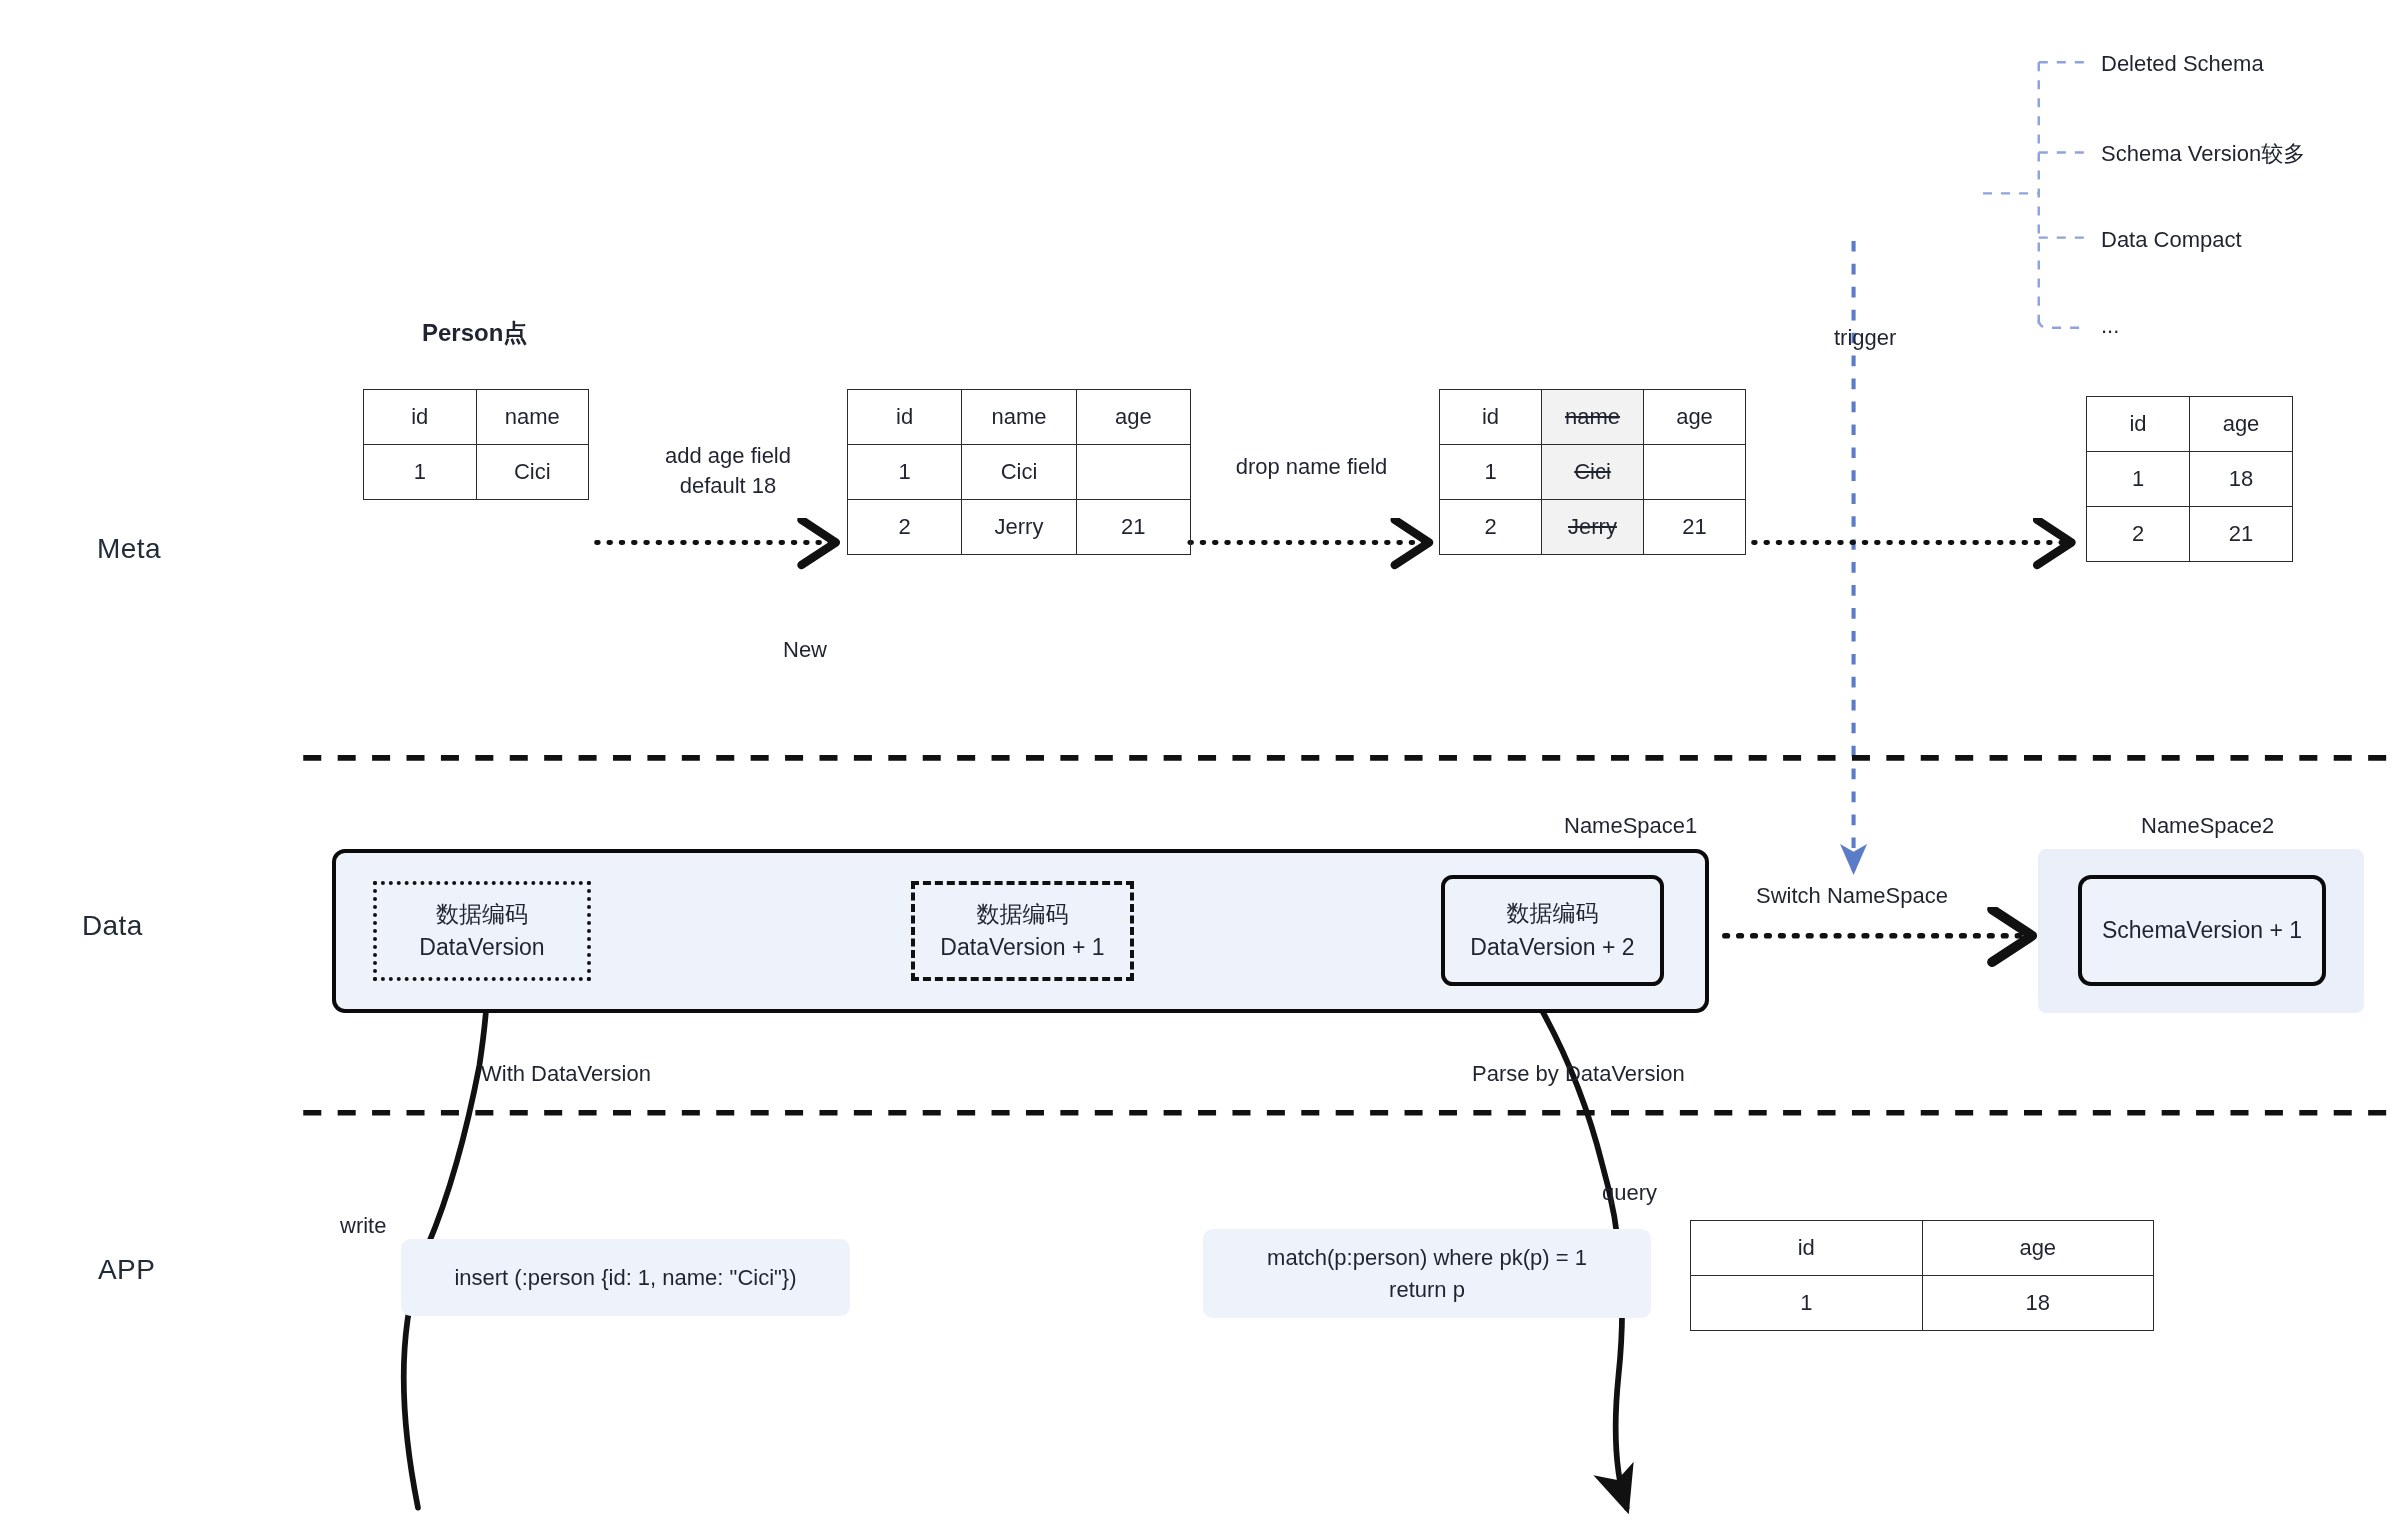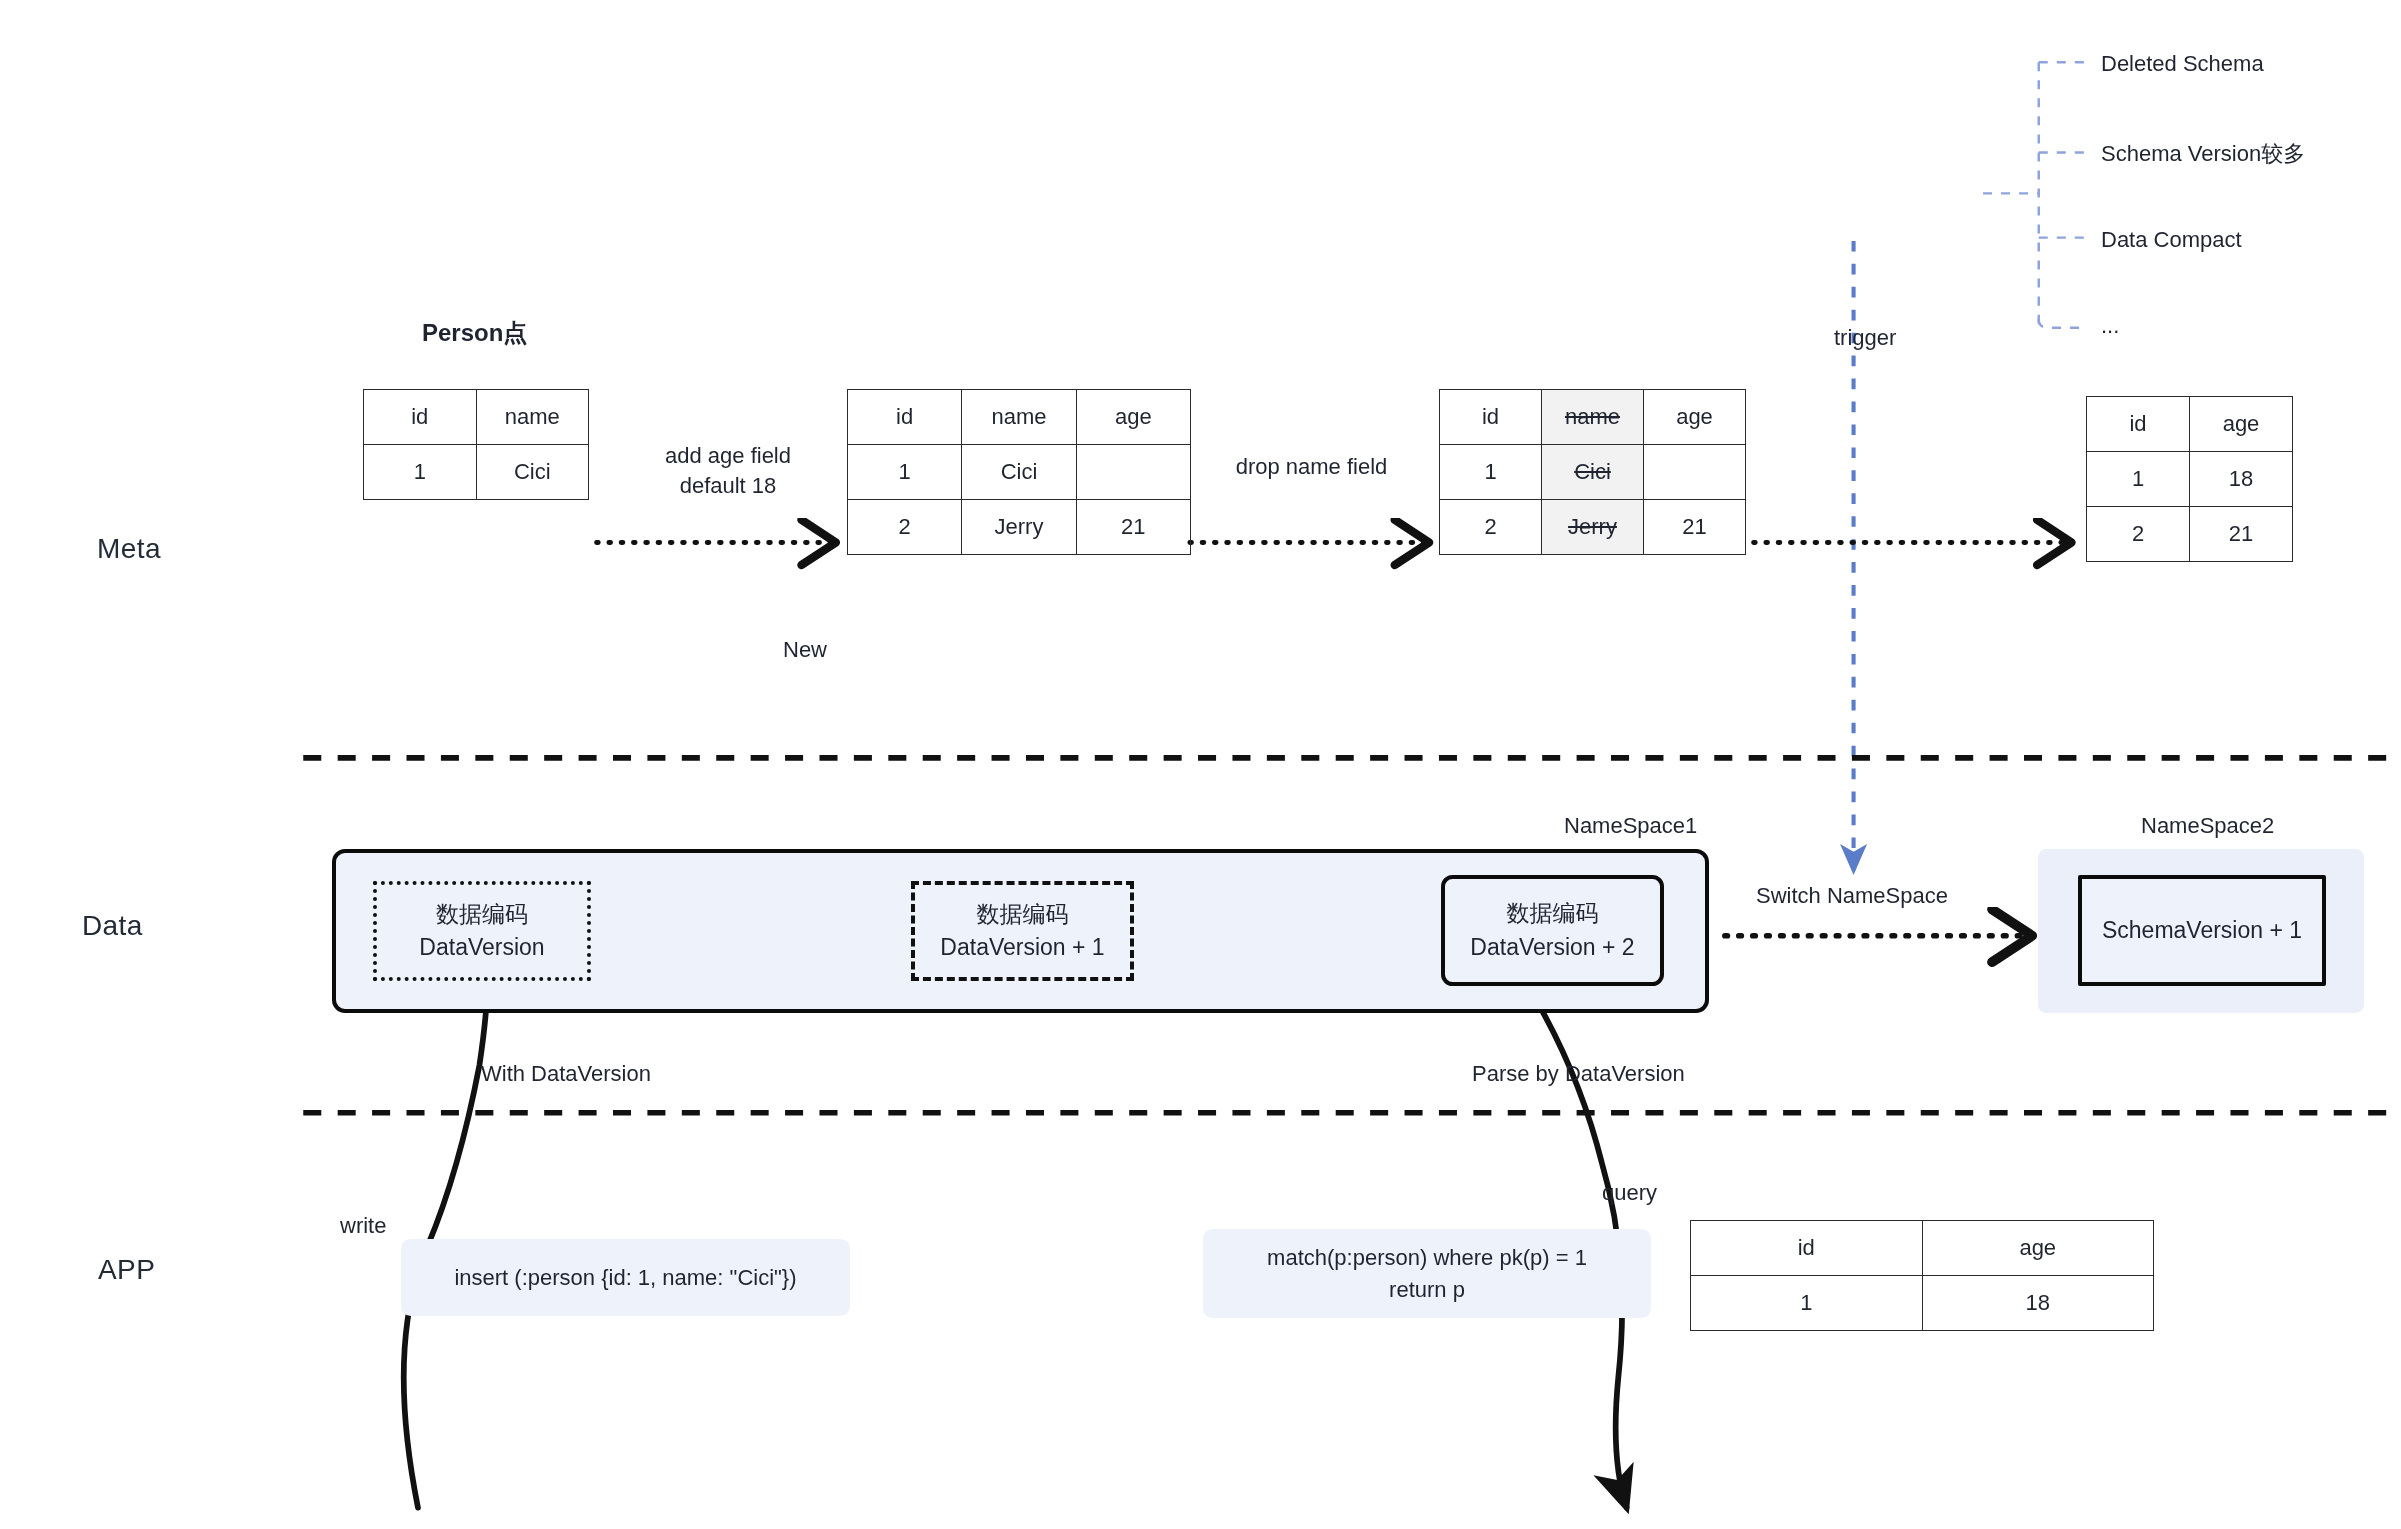--- a/index.html
+++ b/index.html
@@ -91,21 +91,21 @@
   .dv-box.dashed { border: 4.1px dashed #111111; }
   .dv-box.solid  { border: 4.1px solid #0b0b0b; border-radius: 11.5px; }
 
   .ns2-panel {
     background: #eaeff9;
     border-radius: 8.2px;
   }
   .ns2-box {
     background: #eef2fb;
     border: 4.9px solid #0b0b0b;
-    border-radius: 2px;
+    border-radius: 13px;
     box-sizing: border-box;
     display: flex;
     align-items: center;
     justify-content: center;
     font-size: 23px;
     color: #1f2430;
   }
 
   
   .code-chip {

